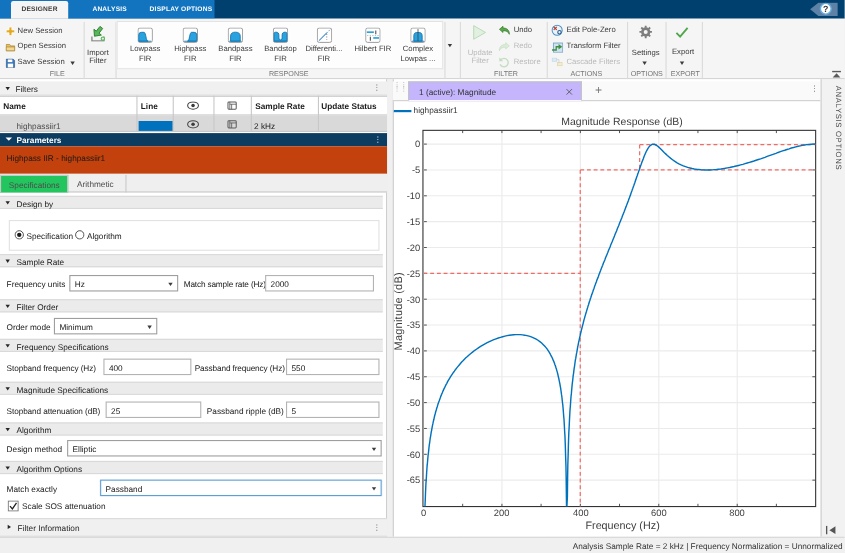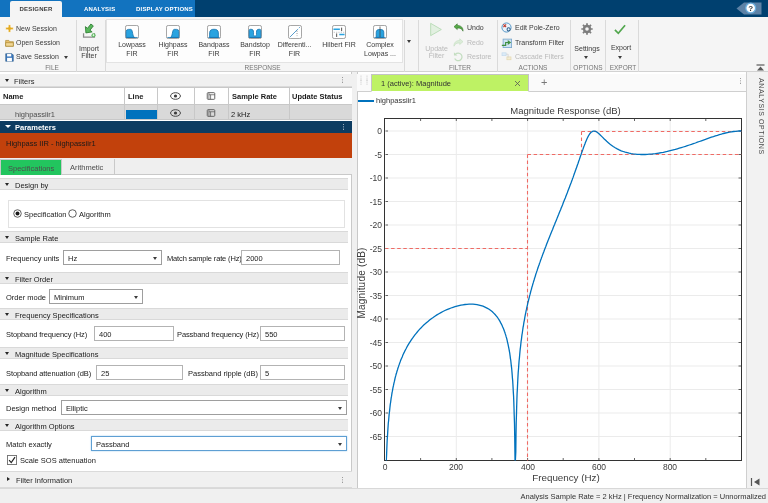--- a/index.html
+++ b/index.html
@@ -303,21 +303,21 @@
 <div class="abs" style="left:0;top:471px;width:352px;height:17px;background:#f0f0f0;border-top:1px solid #dadada;border-bottom:1px solid #dadada">
  <div class="tri-r" style="position:absolute;left:7px;top:5px"></div>
  <div style="position:absolute;left:16px;top:4px;font-size:7.5px;color:#262626">Filter Information</div>
  <div style="position:absolute;left:339px;top:4px;font-size:7px;color:#555">⋮</div>
 </div>
 <div class="abs" style="left:352px;top:72px;width:5px;height:416px;background:#f0f0f0"></div>
 
 <div class="abs" style="left:357px;top:72px;width:389px;height:416px;background:#fff;border-left:1px solid #c9c9c9"></div>
 <div class="abs" style="left:357px;top:74px;width:389px;height:18px;background:#fafafa;border-bottom:1px solid #cfcfcf"></div>
 <div class="abs" style="left:358px;top:76px;width:6px;height:12px;color:#9a9a9a;font-size:6px;line-height:4px">⋮⋮<br>⋮⋮</div>
-<div class="abs" style="left:371px;top:74px;width:158px;height:18px;background:#bef264;border:1px solid #c4c4c4;border-bottom:1px solid #fff">
+<div class="abs" style="left:371px;top:74px;width:158px;height:18px;background:#c4b5fd;border:1px solid #c4c4c4;border-bottom:1px solid #fff">
  <div style="position:absolute;left:9px;top:4px;font-size:7.5px;color:#333">1 (active): Magnitude</div>
  <svg style="position:absolute;left:142px;top:5px" width="7" height="7" viewBox="0 0 7 7">
       <path d="M1 1l5 5M6 1L1 6" stroke="#555" stroke-width="0.8"></path>
     </svg>
 </div>
 <div class="abs" style="left:541px;top:76px;font-size:11px;color:#777">+</div>
 <div class="abs" style="left:737px;top:77px;font-size:7px;color:#555">⋮</div>
 <div class="abs" style="left:357.5px;top:100px;width:16px;height:1.5px;background:#0072bd"></div>
 <div class="abs" style="left:376px;top:96px;font-size:7.5px;color:#333">highpassiir1</div>
 <svg class="abs" style="left:0;top:0" width="768" height="503" viewBox="0 0 768 503">

